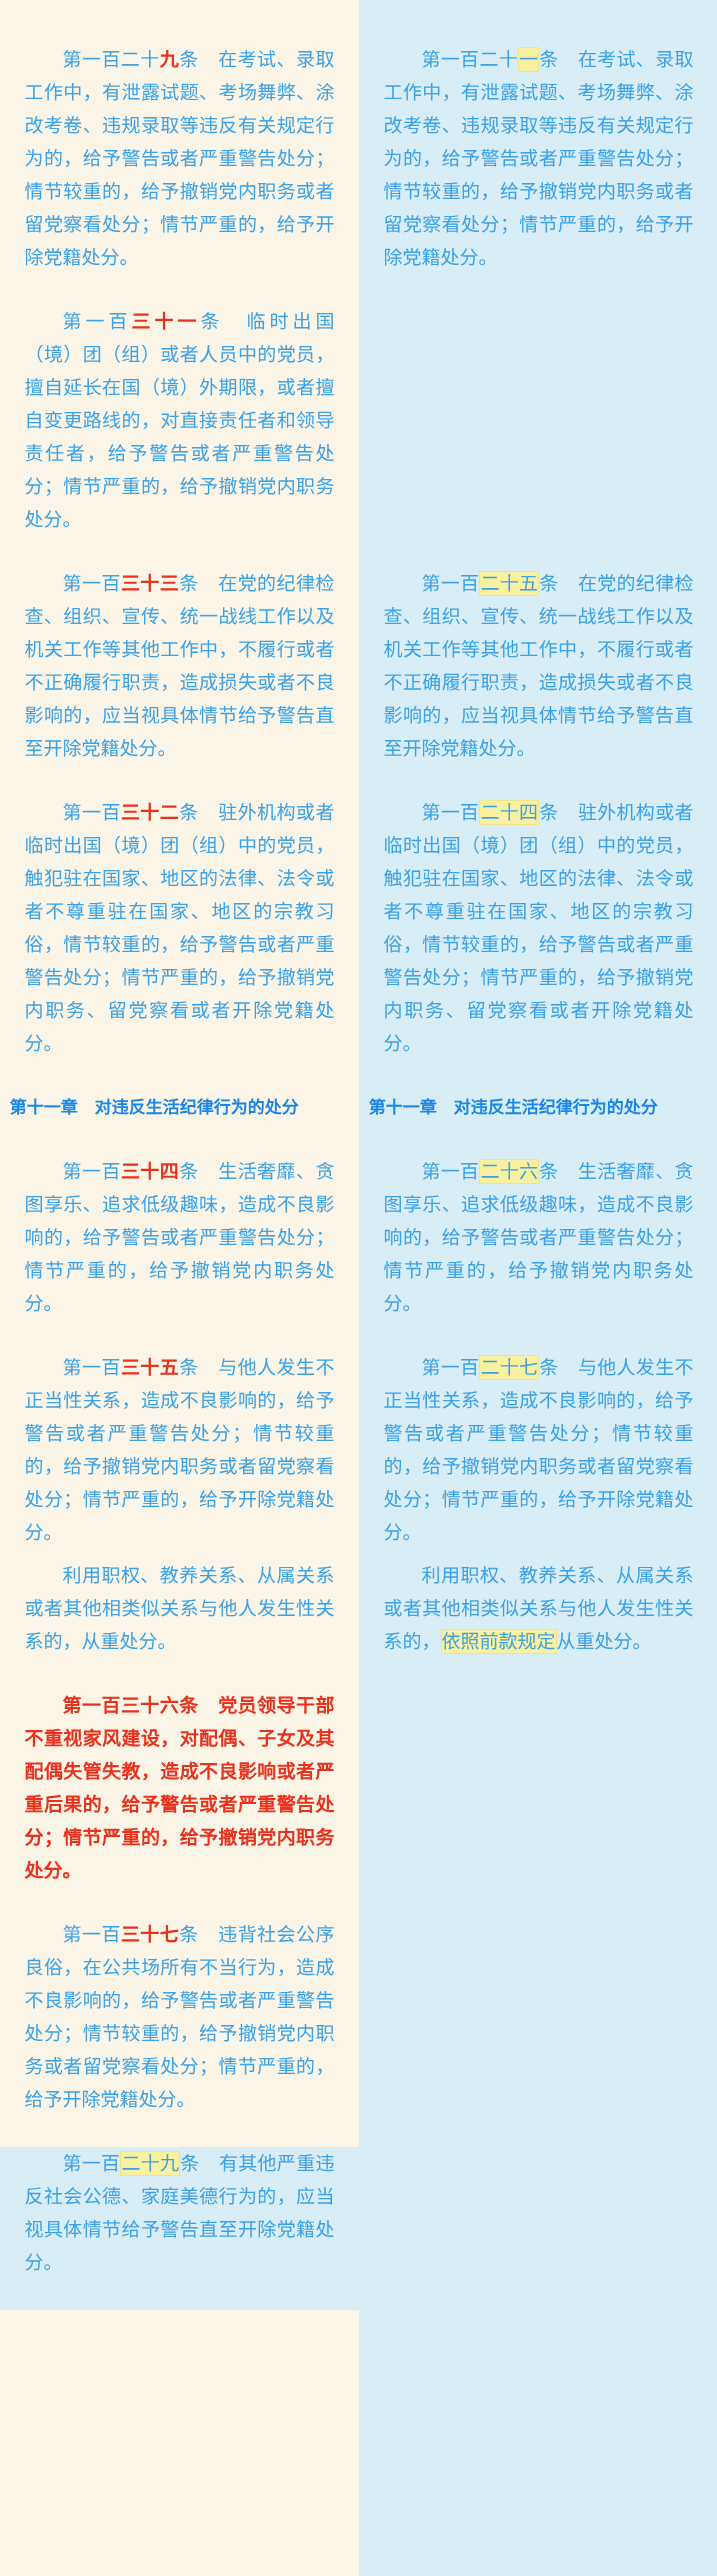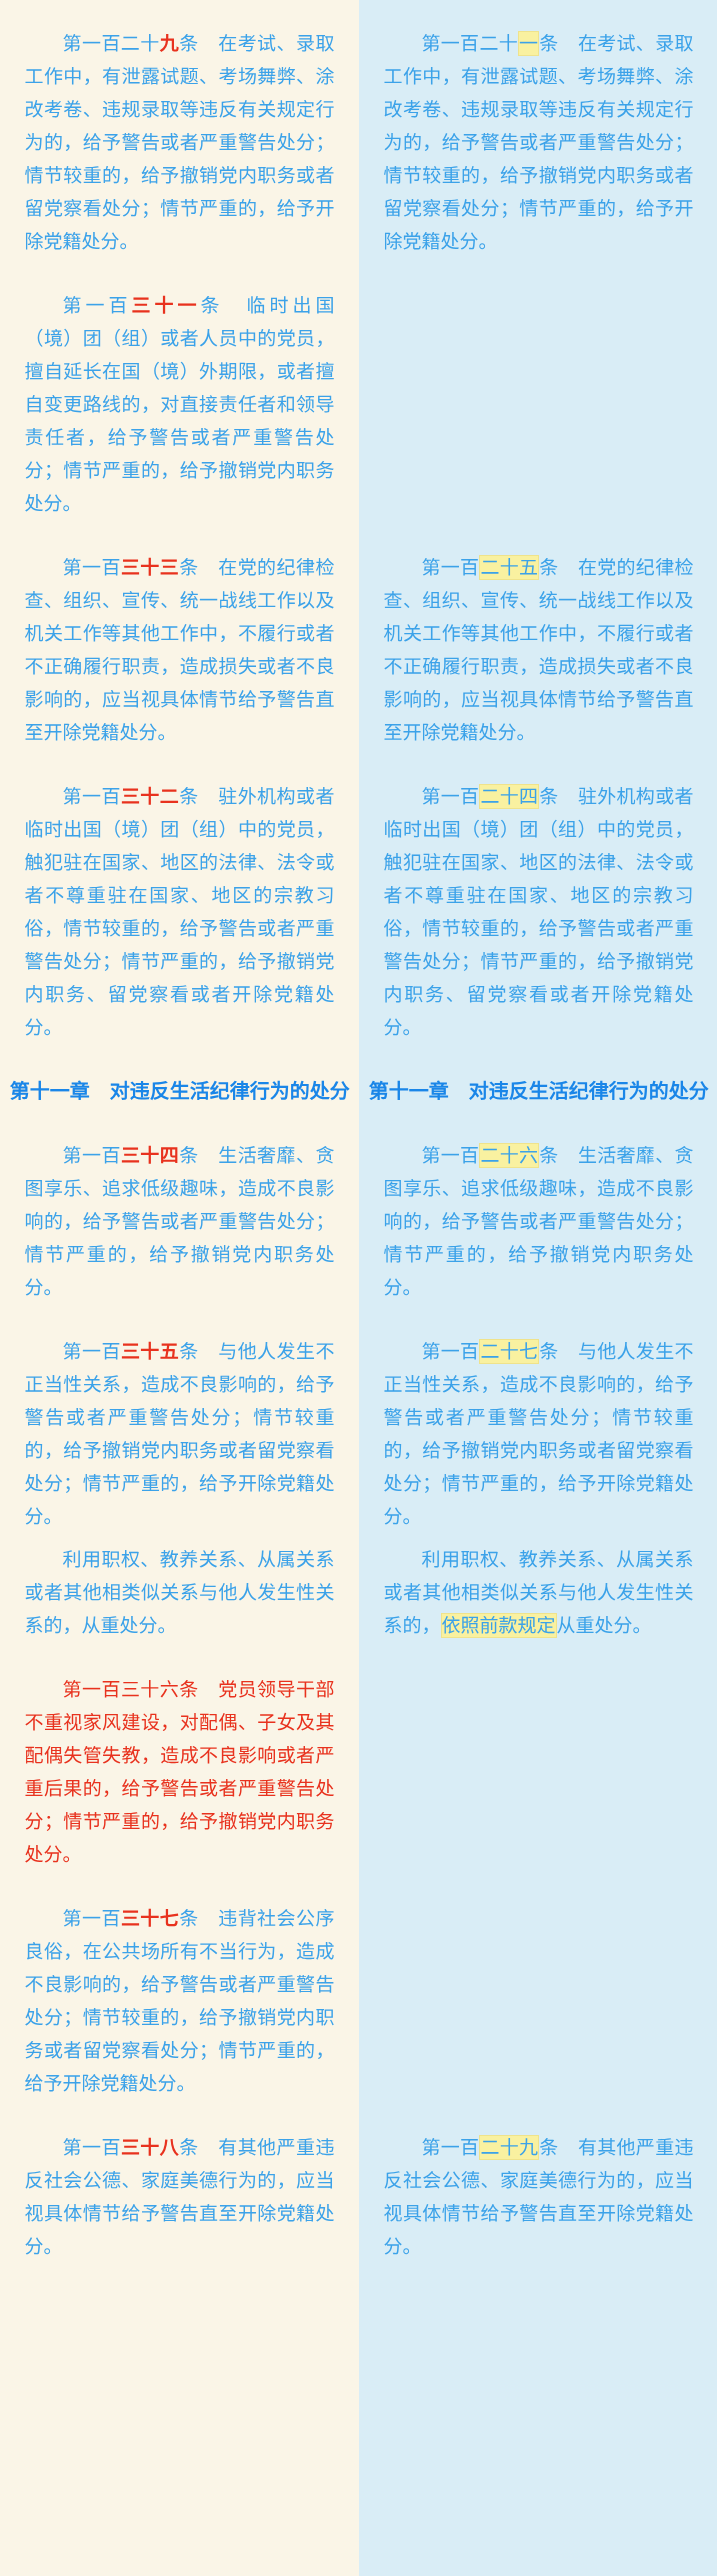--- a/index.html
+++ b/index.html
@@ -16,40 +16,40 @@
   .row{
     display:grid;
     grid-template-columns:1fr 1fr;
   }
   .cell{
     padding:0 24.5px 31px 24.5px;
     overflow:hidden;
   }
   .cell.left{background:#FAF5E7;}
   .cell.right{background:#D9EDF6;}
-  .row:first-child .cell{padding-top:27px;}
+  .row:first-child .cell{padding-top:43px;}
   .para{
     margin:0;
     text-indent:2em;
     text-align:justify;
     font-size:19px;
     line-height:33px;
     color:#3BA2E9;
   }
   .para + .para{margin-top:9.8px;}
-  .red-para{color:#E8321E;font-weight:normal;}
+  .red-para{color:#E8321E;font-weight:bold;}
   .seg-red{color:#E8321E;font-weight:bold;}
   .seg-hl{
     background:#F9F1A0;
     border:0.8px solid #EFE38C;
     padding:0.8px 0;
   }
   .chapter{
     margin:0 0 0 -14.7px;
-    font-size:20px;
+    font-size:17px;
     line-height:33px;
     font-weight:bold;
     color:#1A86E8;
     white-space:nowrap;
     text-indent:0;
   }
 </style>
 </head>
 <body>
 
@@ -117,22 +117,19 @@
           <p class="para red-para"><span class="seg">第一百三十六条　党员领导干部不重视家风建设，对配偶、子女及其配偶失管失教，造成不良影响或者严重后果的，给予警告或者严重警告处分；情节严重的，给予撤销党内职务处分。</span></p>
         </div>
         <div class="cell right"></div>
       </div>
       <div class="row">
         <div class="cell left">
           <p class="para"><span class="seg">第一百</span><span class="seg-red">三十七</span><span class="seg">条</span><span class="seg">　违背社会公序良俗，在公共场所有不当行为，造成不良影响的，给予警告或者严重警告处分；情节较重的，给予撤销党内职务或者留党察看处分；情节严重的，给予开除党籍处分。</span></p>
         </div>
       </div>
       <div class="row">
-        <div class="cell left">
-          <p class="para"><span class="seg">第一百</span><span class="seg-red">三十八</span><span class="seg">条</span><span class="seg">　有其他严重违反社会公德、家庭美德行为的，应当视具体情节给予警告直至开除党籍处分。</span></p>
-        </div>
         <div class="cell right">
           <p class="para"><span class="seg">第一百</span><span class="seg-hl">二十九</span><span class="seg">条</span><span class="seg">　有其他严重违反社会公德、家庭美德行为的，应当视具体情节给予警告直至开除党籍处分。</span></p>
         </div>
       </div>
     </div>
 </div>
 
 
 </body></html>

